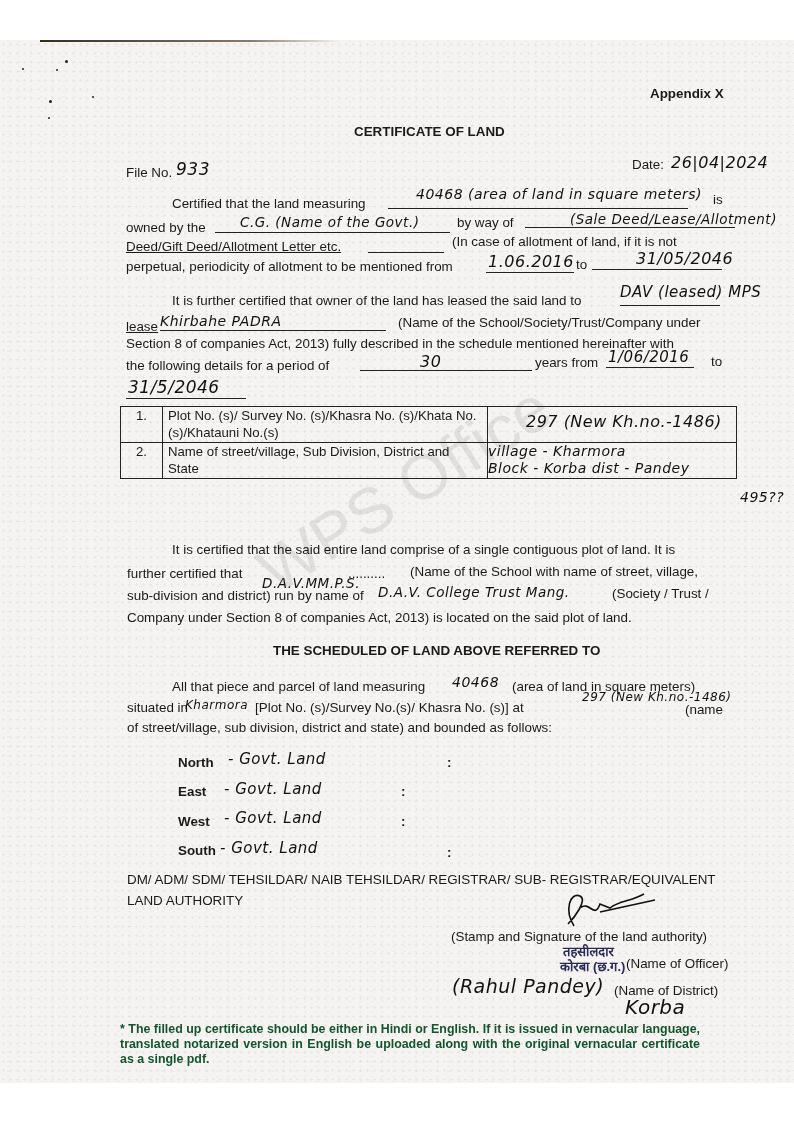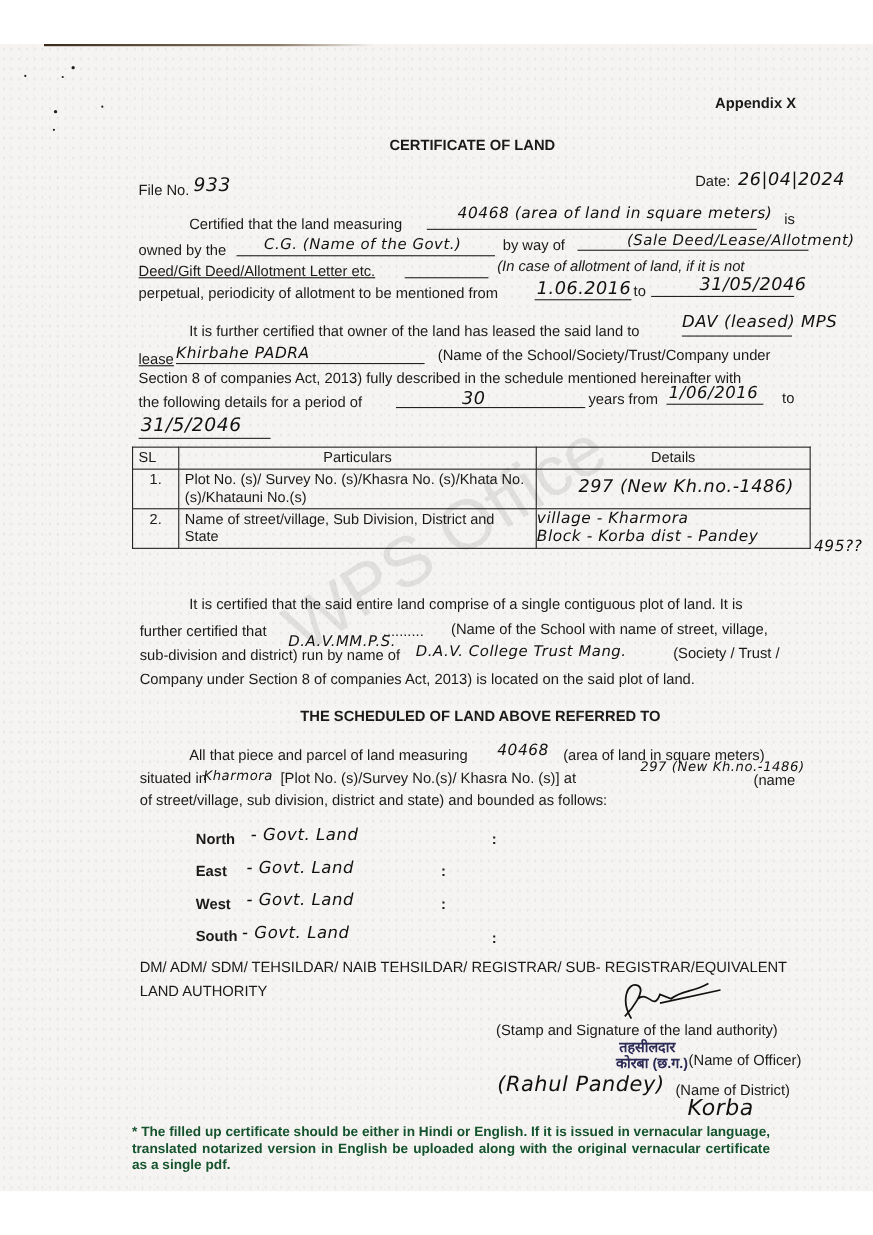--- a/index.html
+++ b/index.html
@@ -57,21 +57,21 @@
 
 <div class="t" style="left:126px;top:220px;">owned by the</div>
 <div class="line" style="left:215px;top:232px;width:235px;"></div>
 <div class="hw" style="left:240px;top:214px;font-size:13.5px;">C.G. (Name of the Govt.)</div>
 <div class="t" style="left:457px;top:215px;">by way of</div>
 <div class="line" style="left:525px;top:227px;width:210px;"></div>
 <div class="hw" style="left:570px;top:211px;font-size:13.5px;">(Sale Deed/Lease/Allotment)</div>
 
 <div class="t ul" style="left:126px;top:239px;">Deed/Gift Deed/Allotment Letter etc.</div>
 <div class="line" style="left:368px;top:252px;width:76px;"></div>
-<div class="t" style="left:452px;top:234px;font-style:italic;">(In case of allotment of land, if it is not</div>
+<div class="t" style="left:452px;top:234px;">(In case of allotment of land, if it is not</div>
 
 <div class="t" style="left:126px;top:259px;">perpetual, periodicity of allotment to be mentioned from</div>
 <div class="line" style="left:486px;top:272px;width:88px;"></div>
 <div class="hw" style="left:488px;top:253px;font-size:16px;">1.06.2016</div>
 <div class="t" style="left:576px;top:257px;">to</div>
 <div class="line" style="left:592px;top:269px;width:130px;"></div>
 <div class="hw" style="left:636px;top:250px;font-size:16px;">31/05/2046</div>
 
 <div class="t" style="left:172px;top:293px;">It is further certified that owner of the land has leased the said land to</div>
 <div class="line" style="left:620px;top:305px;width:100px;"></div>
@@ -95,25 +95,20 @@
 <div class="line" style="left:126px;top:398px;width:120px;"></div>
 <div class="hw" style="left:128px;top:379px;font-size:17px;">31/5/2046</div>
 
 <table class="sched">
   <colgroup>
       <col style="width:42px">
       <col style="width:325px">
       <col>
     </colgroup>
   <tbody>
-      <tr>
-    <th style="text-align:left">SL</th>
-    <th>Particulars</th>
-    <th>Details</th>
-  </tr>
   <tr>
     <td style="text-align:center">1.</td>
     <td>Plot No. (s)/ Survey No. (s)/Khasra No. (s)/Khata No.(s)/Khatauni No.(s)</td>
     <td style="position:relative;">
       <span class="hw" style="left:38px;top:6px;font-size:16px;">297 (New Kh.no.-1486)</span>
     </td>
   </tr>
   <tr>
     <td style="text-align:center">2.</td>
     <td>Name of street/village, Sub Division, District and State</td>

